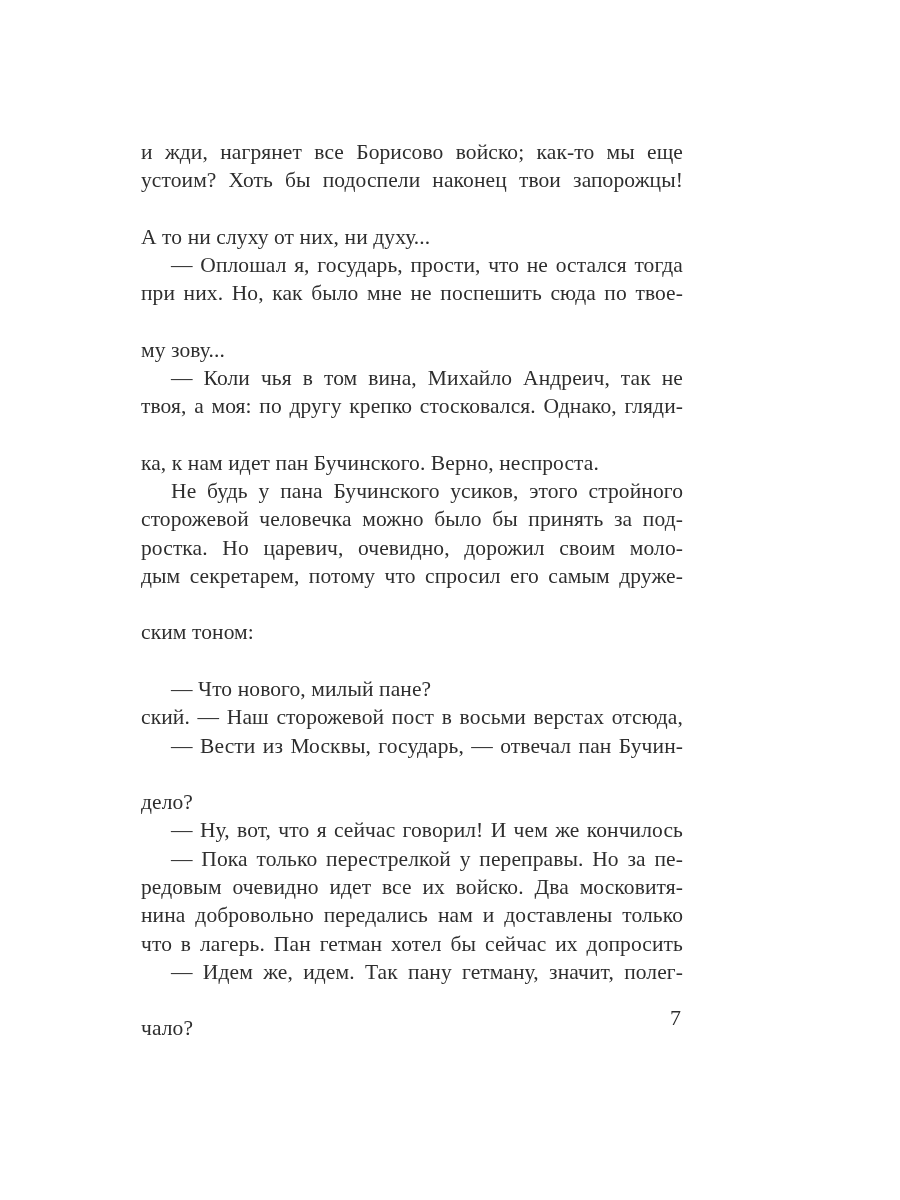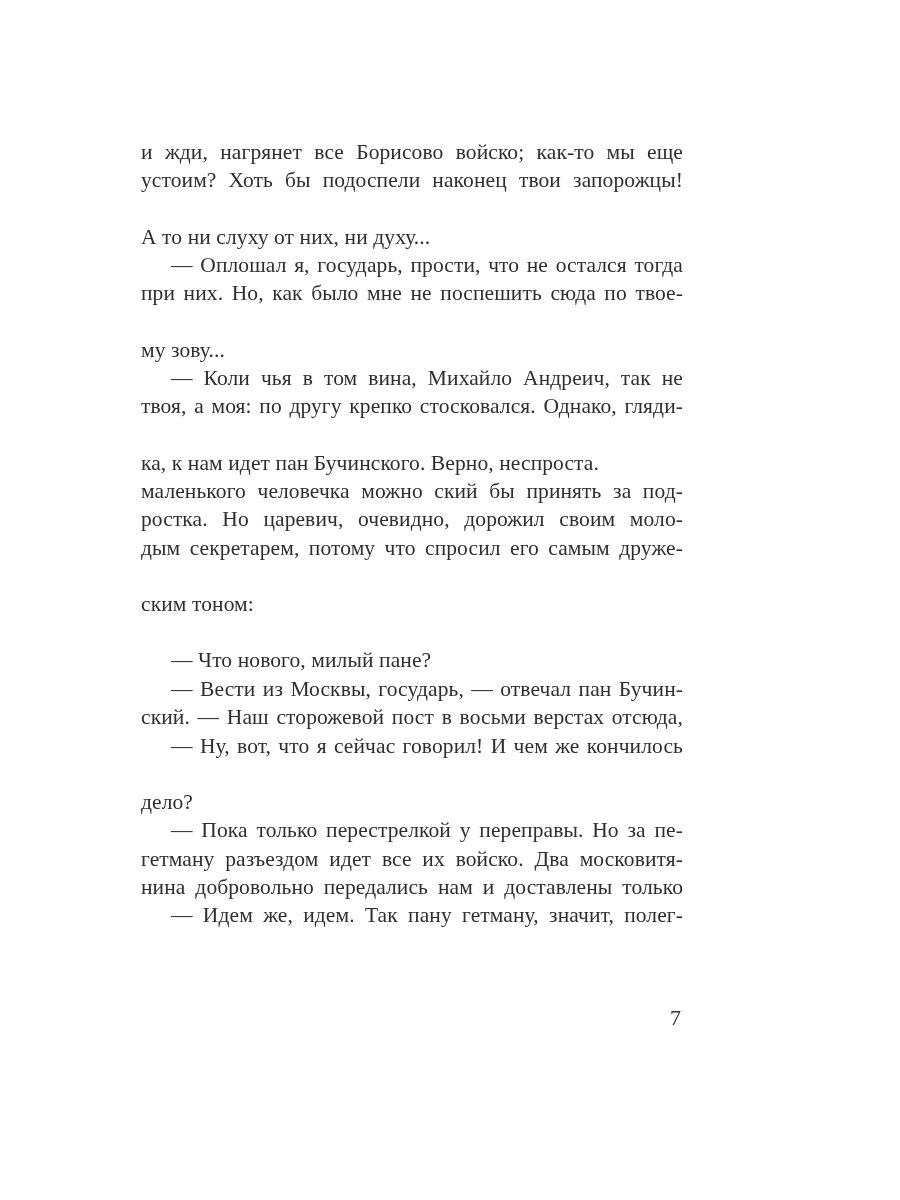--- a/index.html
+++ b/index.html
@@ -68,39 +68,42 @@
         <div class="line indent">— Оплошал я, государь, прости, что не остался тогда</div>
         <div class="line">при них. Но, как было мне не поспешить сюда по твое-</div>
         <div class="line para-end">му зову...</div>
       </div>
       <div class="paragraph">
         <div class="line indent">— Коли чья в том вина, Михайло Андреич, так не</div>
         <div class="line">твоя, а моя: по другу крепко стосковался. Однако, гляди-</div>
         <div class="line para-end">ка, к нам идет пан Бучинского. Верно, неспроста.</div>
       </div>
       <div class="paragraph">
-        <div class="line">маленького человечка можно ский бы принять за под-</div>
+        <div class="line indent">Не будь у пана Бучинского усиков, этого стройного</div>
+        <div class="line">сторожевой человечка можно было бы принять за под-</div>
         <div class="line">ростка. Но царевич, очевидно, дорожил своим моло-</div>
         <div class="line">дым секретарем, потому что спросил его самым друже-</div>
         <div class="line para-end">ским тоном:</div>
       </div>
       <div class="paragraph">
         <div class="line indent para-end">— Что нового, милый пане?</div>
       </div>
       <div class="paragraph">
+        <div class="line">ский. — Наш сторожевой пост в восьми верстах отсюда,</div>
         <div class="line indent">— Вести из Москвы, государь, — отвечал пан Бучин-</div>
-        <div class="line">ский. — Наш сторожевой пост в восьми верстах отсюда,</div>
       </div>
       <div class="paragraph">
+        <div class="line para-end">дело?</div>
         <div class="line indent">— Ну, вот, что я сейчас говорил! И чем же кончилось</div>
-        <div class="line para-end">дело?</div>
       </div>
       <div class="paragraph">
         <div class="line indent">— Пока только перестрелкой у переправы. Но за пе-</div>
-        <div class="line">гетману разъездом идет все их войско. Два московитя-</div>
+        <div class="line">редовым очевидно идет все их войско. Два московитя-</div>
         <div class="line">нина добровольно передались нам и доставлены только</div>
+        <div class="line">что в лагерь. Пан гетман хотел бы сейчас их допросить</div>
       </div>
       <div class="paragraph">
         <div class="line indent">— Идем же, идем. Так пану гетману, значит, полег-</div>
+        <div class="line para-end">чало?</div>
       </div>
     </div>
   <div class="page-number">7</div>
 </div>
 
 </body></html>

